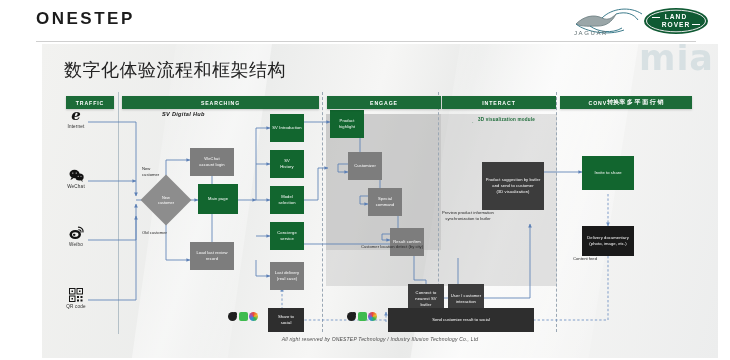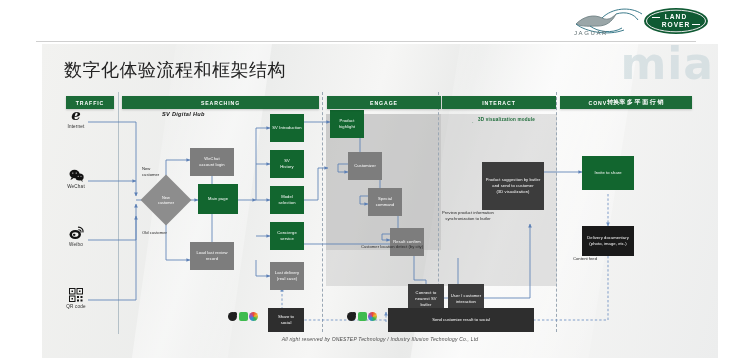--- a/index.html
+++ b/index.html
@@ -32,21 +32,21 @@
     content:"";position:absolute;left:58%;top:-40%;width:26%;height:190%;
     background:linear-gradient(100deg,rgba(255,255,255,0) 0%,rgba(255,255,255,.75) 45%,rgba(255,255,255,0) 100%);
     transform:rotate(9deg);
   }
   .slide:after{
     content:"";position:absolute;left:16%;top:-30%;width:14%;height:180%;
     background:linear-gradient(100deg,rgba(255,255,255,0) 0%,rgba(255,255,255,.55) 50%,rgba(255,255,255,0) 100%);
     transform:rotate(8deg);
   }
   .watermark{
-    position:absolute;right:4px;top:-6px;font-size:44px;font-weight:700;
+    position:absolute;right:4px;top:-6px;font-size:35px;font-weight:700;
     color:#c3d3d8;opacity:.55;letter-spacing:1px;font-family:"DejaVu Sans",sans-serif;
   }
   .slide-title{
     position:absolute;left:22px;top:14px;font-size:18px;color:#222;
     font-family:"DejaVu Sans","Liberation Sans",sans-serif;letter-spacing:.5px;z-index:6;
   }
 
   
   .hdr{
     position:absolute;top:52px;height:13px;background:#1c6b38;color:#fff;
@@ -129,20 +129,23 @@
     position:absolute;left:0;top:292px;width:676px;text-align:center;z-index:7;
     font-size:5px;font-style:italic;color:#4a4a4a;letter-spacing:.2px;
   }
 </style>
 </head>
 <body>
 
 <div id="root">
 
   <div class="topbar">
+    <div class="logo-onestep">
+      <span>ONESTEP</span>
+    </div>
 
     <div class="brandlogos">
       <svg viewBox="0 0 150 40" width="150" height="40">
 
         <g fill="none" stroke="#3d7c8c" stroke-width="1">
           <path d="M8 22 C16 14, 26 12, 34 16 C40 19, 44 16, 48 12 C44 20, 38 24, 30 24 C22 24, 14 25, 8 22 Z" fill="#9aa6a8" stroke="#7a8a8d"></path>
           <path d="M34 16 C44 6, 62 4, 74 12"></path>
           <path d="M8 22 C18 30, 40 34, 56 28"></path>
           <path d="M48 12 C58 9, 66 12, 70 18"></path>
           <path d="M22 24 C30 30, 44 32, 54 26"></path>

